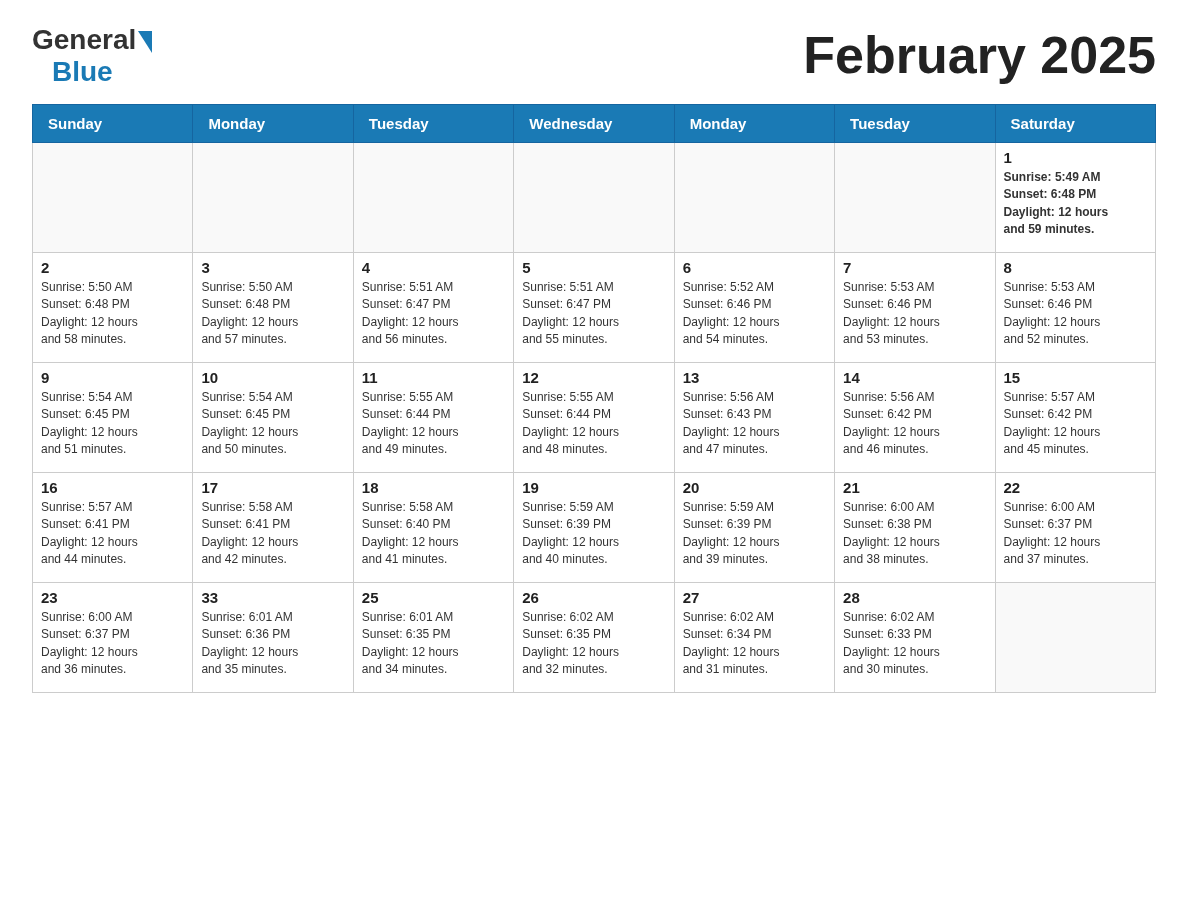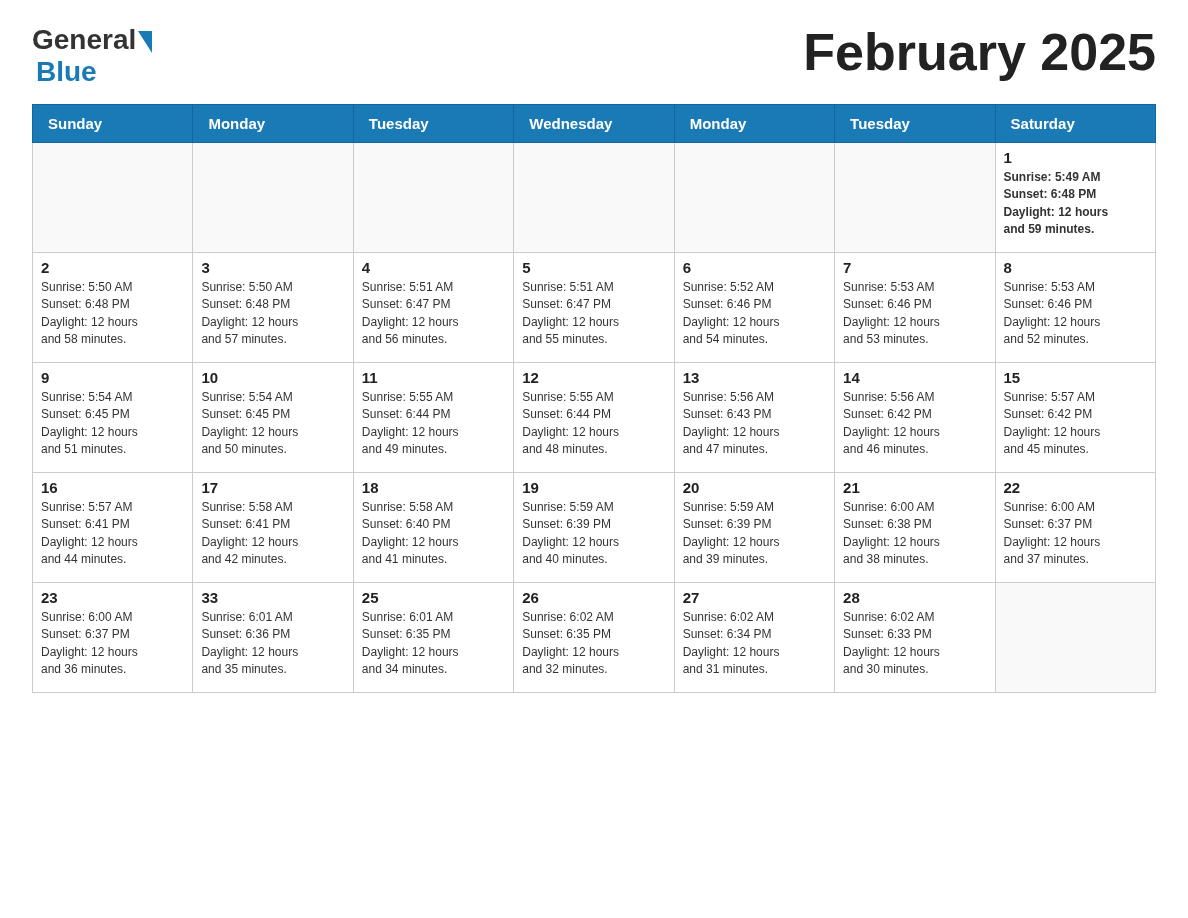--- a/index.html
+++ b/index.html
@@ -6,21 +6,21 @@
     body {
       font-family: Arial, sans-serif;
       background: #fff;
       padding: 24px 32px;
       width: 1188px;
       min-height: 918px;
     }
     .header {
       display: flex;
       justify-content: space-between;
-      align-items: flex-start;
+      align-items: center;
       margin-bottom: 16px;
     }
     .logo {
       display: flex;
       flex-direction: column;
       align-items: flex-start;
     }
     .logo-top {
       display: flex;
       align-items: center;
@@ -36,21 +36,21 @@
       border-left: 14px solid transparent;
       border-right: 0px solid transparent;
       border-top: 22px solid #1a7ab5;
       margin-left: 2px;
       margin-top: 4px;
     }
     .logo-blue {
       font-size: 28px;
       font-weight: bold;
       color: #1a7ab5;
-      margin-left: 4px;
+      margin-left: 20px;
     }
     .title-block {
       text-align: right;
     }
     .title-block h1 {
       font-size: 52px;
       font-weight: bold;
       color: #222;
       line-height: 1.1;
     }

